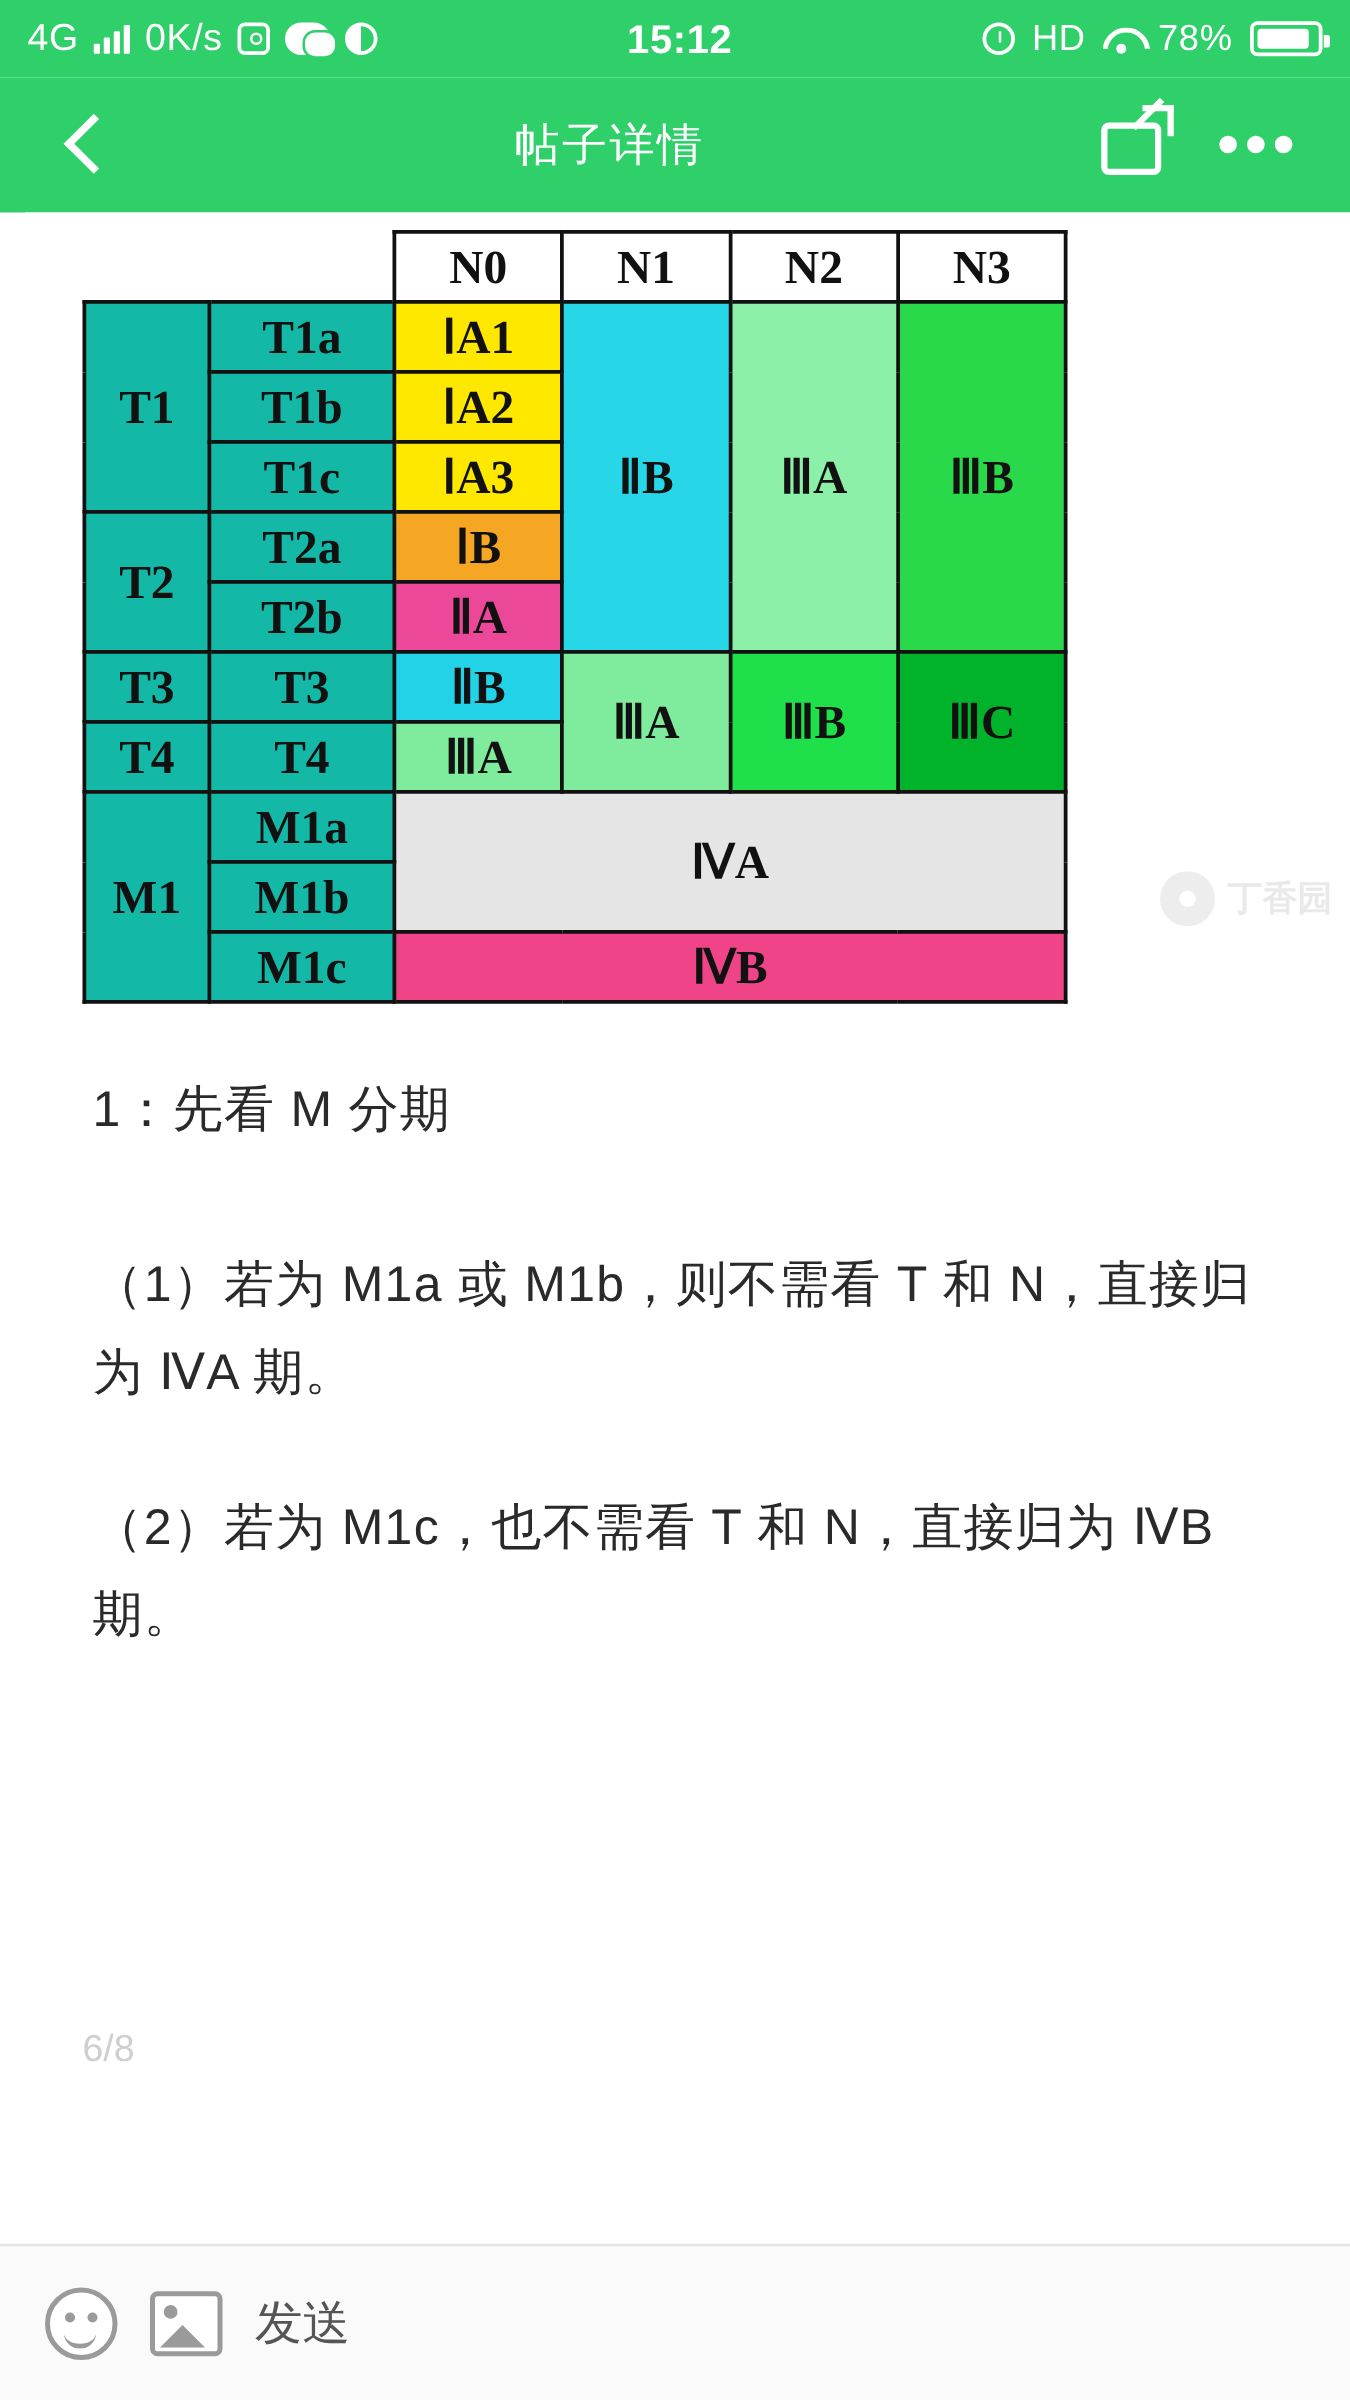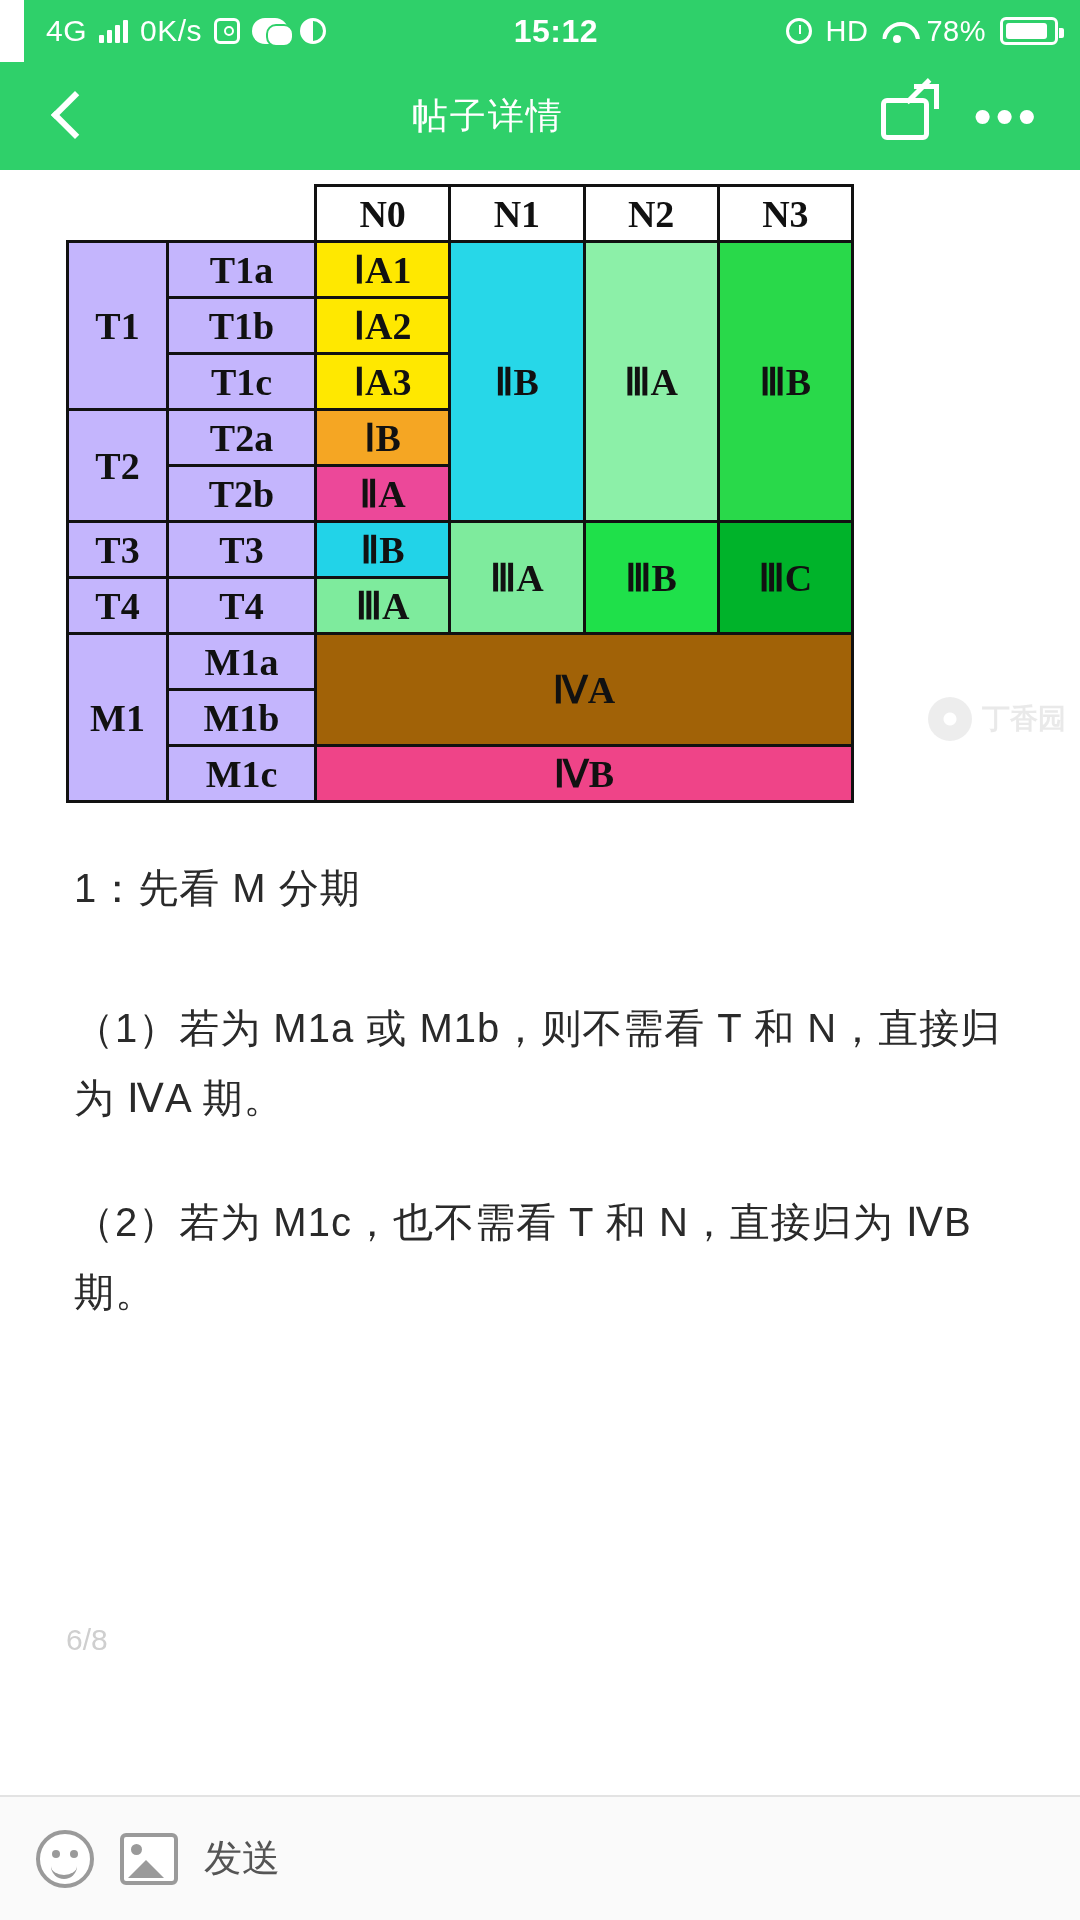--- a/index.html
+++ b/index.html
@@ -8,21 +8,21 @@
     background: #ffffff;
     font-family: "Liberation Sans", sans-serif;
     overflow: hidden;
   }
   .phone { position: relative; width: 1080px; height: 1920px; background:#fff; }
 
   
   .statusbar {
     height: 62px; background: #2fd06a; color:#fff;
     display:flex; align-items:center; padding: 0 22px;
-    font-size: 30px; letter-spacing: .5px; margin-left: 24px;
+    font-size: 30px; letter-spacing: .5px;
   }
   .sb-left { display:flex; align-items:center; gap:12px; }
   .sb-center { flex:1; text-align:center; font-size:32px; font-weight:600; }
   .sb-right { display:flex; align-items:center; gap:14px; font-size:29px;}
   .bars { display:flex; align-items:flex-end; gap:3px; height:24px; }
   .bars i { display:block; width:5px; background:#fff; border-radius:1px; }
   .bars i:nth-child(1){height:8px;}
   .bars i:nth-child(2){height:13px;}
   .bars i:nth-child(3){height:18px;}
   .bars i:nth-child(4){height:23px;}
@@ -66,35 +66,35 @@
   table.tnm { border-collapse: collapse; width: 788px; table-layout: fixed; }
   table.tnm td, table.tnm th {
     border: 3px solid #111;
     text-align:center; vertical-align:middle;
     font-size: 38px; font-weight:700; color:#111;
     font-family: "Liberation Serif", serif;
     height: 56px;
     padding: 0;
   }
   th.colhead { font-size:40px; font-family:"Liberation Sans",sans-serif; background:#fff; height:66px;}
-  td.rowgrp, td.rowsub { background:#c4b5fd; font-family:"Liberation Sans",sans-serif; font-size:40px;}
+  td.rowgrp, td.rowsub { background:#14b8a6; font-family:"Liberation Sans",sans-serif; font-size:40px;}
   td.rowgrp { width:100px; }
   td.rowsub { width:148px; }
   .rn { font-family:"Liberation Serif", serif; font-weight:700; }
   .c-yellow  { background:#ffe800; }
   .c-orange  { background:#f5a623; }
   .c-ltblue  { background:#ec4899; }
   .c-cyan    { background:#27d7e8; }
   .c-cyan2   { background:#22d3e8; }
   .c-mint    { background:#8cf0a8; }
   .c-mint2   { background:#7eeb9d; }
   .c-green   { background:#1fe04a; }
   .c-green2  { background:#29d94a; }
   .c-dgreen  { background:#00b32a; }
-  .c-pink    { background:#a16207; }
+  .c-pink    { background:#e5e5e5; }
   .c-magenta { background:#ef4488; }
 
   
   .tbl-holder { position:relative; }
   .watermark { position:absolute; right:14px; bottom:62px; display:flex; align-items:center; gap:10px; opacity:.45;}
   .watermark .flower { width:44px;height:44px;border-radius:50%;background:
      radial-gradient(circle at 50% 50%, #fff 6px, transparent 7px), #d8d8d8; }
   .watermark .wtext { font-size:28px; color:#d0d0d0; font-weight:700; line-height:1.05; font-family:"Liberation Sans",sans-serif;}
 
   

